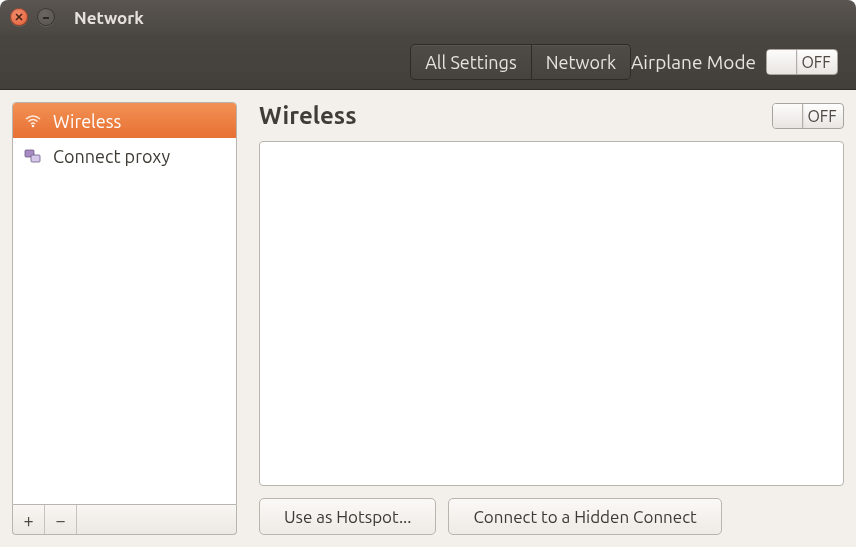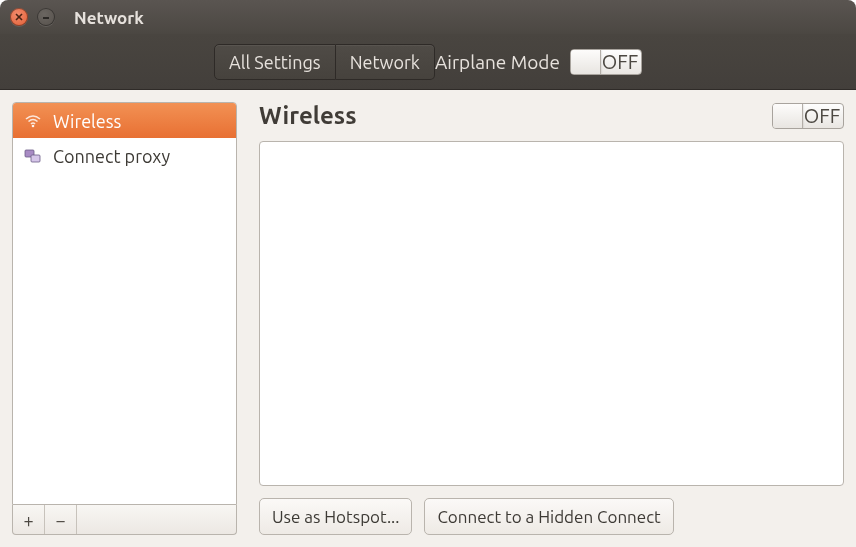--- a/index.html
+++ b/index.html
@@ -26,21 +26,21 @@
     .win-close { background: radial-gradient(circle at 40% 35%, #f28b6c, #e05d33); color: #3b1c10; }
     .win-min   { background: radial-gradient(circle at 40% 35%, #6b6661, #55504b); color: #2a2724; }
     .win-title { color: #e6e1dc; font-weight: 700; font-size: 17px; margin-left: 10px; }
 
     
     .headerbar {
       height: 56px;
       background: linear-gradient(#494540, #433f3b);
       display: flex;
       align-items: center;
-      justify-content: center;
+      justify-content: flex-end;
       padding: 0 18px;
       border-bottom: 1px solid #2f2b28;
     }
     .breadcrumb { display: flex; }
     .crumb {
       padding: 7px 14px;
       font-size: 18px;
       color: #e7e2dd;
       background: linear-gradient(#4f4b46, #46423d);
       border: 1px solid #2e2a27;
@@ -53,21 +53,21 @@
     .airplane-label { color: #e7e2dd; font-size: 19px; }
 
     
     .switch {
       width: 72px; height: 26px;
       background: linear-gradient(#fefefe, #e9e6e2);
       border: 1px solid #a8a39d;
       border-radius: 4px;
       position: relative;
       display: flex; align-items: center;
-      font-size: 20px;
+      font-size: 16px;
       color: #4c4842;
       overflow: hidden;
     }
     .switch .knob {
       width: 30px; height: 100%;
       background: linear-gradient(#fdfcfb, #e8e5e1);
       border-right: 1px solid #b3aea8;
       box-shadow: 0 0 2px rgba(0,0,0,.2);
     }
     .switch .state { flex: 1; text-align: center; padding-right: 2px; }
@@ -123,21 +123,21 @@
     .content-head { display: flex; align-items: center; justify-content: space-between; }
     .content-title { font-size: 24px; font-weight: 700; color: #403c37; }
     .list-box {
       flex: 1;
       background: #fff;
       border: 1px solid #b9b4ad;
       border-radius: 4px;
     }
     .action-row { display: flex; gap: 12px; }
     .btn {
-      padding: 8px 12px;
+      padding: 8px 24px;
       font-size: 17px;
       color: #3d3a35;
       background: linear-gradient(#fbf9f7, #eeeae5);
       border: 1px solid #b9b4ad;
       border-radius: 5px;
     }
   </style>
 </head>
 <body>
 

